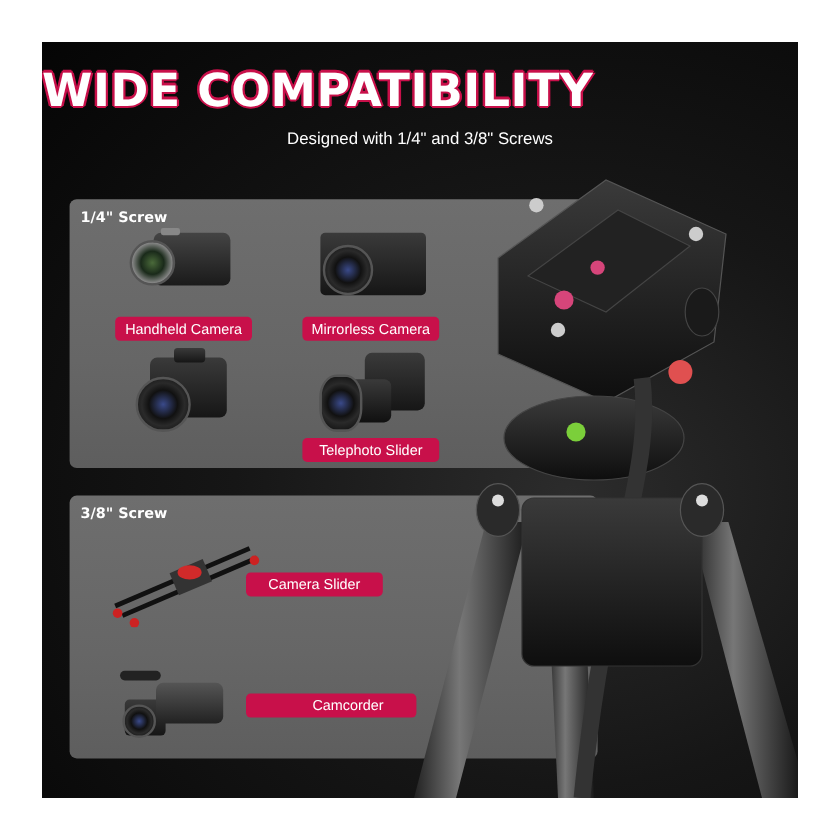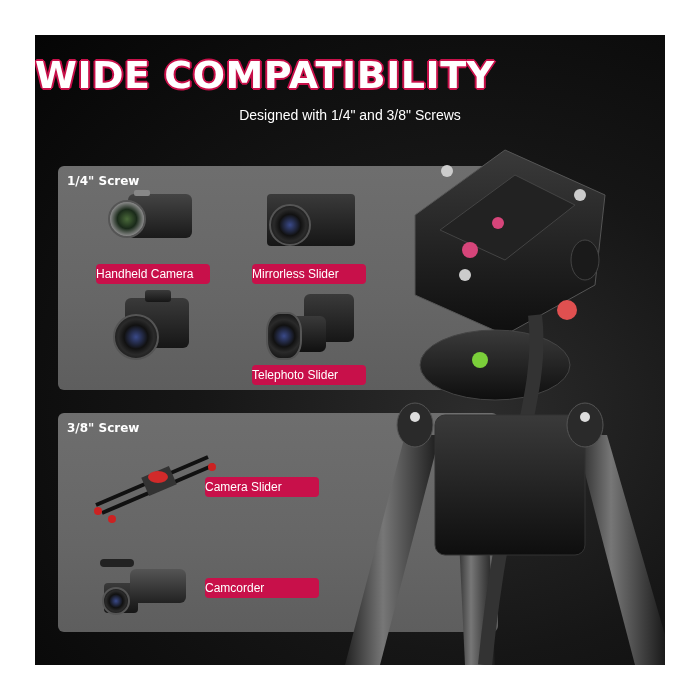--- a/index.html
+++ b/index.html
@@ -7,21 +7,21 @@
   .stage { position:absolute; left:35px; top:35px; width:630px; height:630px; overflow:hidden;
     background: radial-gradient(ellipse at 70% 60%, #2c2c2c 0%, #161616 45%, #050505 100%); }
   .title { position:absolute; left:0; width:630px; top:18px; text-align:left; font-family:"DejaVu Sans", sans-serif;
     font-weight:bold; font-size:38px; letter-spacing:0.5px; color:#ffffff;
     text-shadow: 1px 1px 0 #c8104a, -1px -1px 0 #c8104a, 1px -1px 0 #c8104a, -1px 1px 0 #c8104a, 2px 0 0 #c8104a, -2px 0 0 #c8104a, 0 2px 0 #c8104a, 0 -2px 0 #c8104a; }
   .subtitle { position:absolute; left:0; width:630px; top:72px; text-align:center; color:#ffffff; font-size:14px; font-family:"Liberation Sans", sans-serif; }
   .panel { position:absolute; left:23px; width:440px; background:linear-gradient(180deg,#6e6e6e 0%,#666 60%,#5e5e5e 100%); border-radius:6px; }
   .panel1 { top:131px; height:224px; }
   .panel2 { top:378px; height:219px; }
   .panel-heading { position:absolute; left:9px; top:8px; color:#fff; font-weight:bold; font-size:12px; font-family:"DejaVu Sans", sans-serif; }
-  .tag { position:absolute; background:#c8104a; color:#fff; border-radius:4px; font-size:12px; line-height:20px; height:20px; width:114px; font-family:"Liberation Sans", sans-serif; }
+  .tag { position:absolute; background:#c8104a; color:#fff; border-radius:4px; font-size:12px; text-align:center; line-height:20px; height:20px; width:114px; font-family:"Liberation Sans", sans-serif; }
   .img { position:absolute; }
   
   .cam-body { position:absolute; background:linear-gradient(180deg,#3a3a3a,#161616); border-radius:6px; }
   .lens { position:absolute; border-radius:50%; background:radial-gradient(circle,#3a4a8a 0%,#111 40%,#2a2a2a 60%,#0a0a0a 100%); border:2px solid #555; }
   .tripod { position:absolute; left:310px; top:100px; width:320px; height:530px; }
 </style>
 </head>
 <body>
 
 <div class="stage">
@@ -36,21 +36,21 @@
       <div class="cam-body" style="left:28px;top:4px;width:16px;height:6px;border-radius:2px;background:#888;"></div>
       <div class="lens" style="left:2px;top:14px;width:34px;height:34px;background:radial-gradient(circle,#4a6a3a 0%,#1a2a1a 40%,#888 70%,#333 100%);"></div>
     </div>
 
     <div class="img" style="left:205px;top:24px;width:95px;height:58px;">
       <div class="cam-body" style="left:4px;top:4px;width:88px;height:52px;border-radius:4px;"></div>
       <div class="lens" style="left:6px;top:14px;width:38px;height:38px;"></div>
     </div>
 
     <div class="tag" style="left:38px;top:98px;">Handheld Camera</div>
-    <div class="tag" style="left:194px;top:98px;">Mirrorless Slider</div>
+    <div class="tag" style="left:194px;top:98px;">Mirrorless Camera</div>
 
     <div class="img" style="left:53px;top:124px;width:80px;height:74px;">
       <div class="cam-body" style="left:14px;top:8px;width:64px;height:50px;"></div>
       <div class="cam-body" style="left:34px;top:0px;width:26px;height:12px;border-radius:3px;"></div>
       <div class="lens" style="left:2px;top:24px;width:42px;height:42px;"></div>
     </div>
 
     <div class="img" style="left:208px;top:124px;width:90px;height:74px;">
       <div class="cam-body" style="left:38px;top:4px;width:50px;height:48px;"></div>
       <div class="cam-body" style="left:6px;top:26px;width:54px;height:36px;border-radius:18px 6px 6px 18px;background:linear-gradient(180deg,#3a3a3a,#101010);"></div>
@@ -75,21 +75,21 @@
       </svg>
     </div>
     <div class="tag" style="left:147px;top:64px;">Camera Slider</div>
 
     <div class="img" style="left:38px;top:140px;width:100px;height:64px;">
       <div class="cam-body" style="left:8px;top:30px;width:34px;height:30px;border-radius:4px;"></div>
       <div class="cam-body" style="left:34px;top:16px;width:56px;height:34px;background:linear-gradient(180deg,#555,#222);"></div>
       <div class="cam-body" style="left:4px;top:6px;width:34px;height:8px;border-radius:4px;background:#222;"></div>
       <div class="lens" style="left:6px;top:34px;width:24px;height:24px;"></div>
     </div>
-    <div class="tag" style="left:147px;top:165px;">Camcorder</div>
+    <div class="tag" style="left:147px;top:165px;padding-left:28px;">Camcorder</div>
   </div>
 
   <div class="tripod">
     <svg width="320" height="530" viewBox="0 0 320 530">
       <defs>
         <linearGradient id="leg" x1="0" x2="1">
             <stop offset="0" stop-color="#222"></stop>
             <stop offset="0.4" stop-color="#777"></stop>
             <stop offset="1" stop-color="#1a1a1a"></stop>
           </linearGradient>

